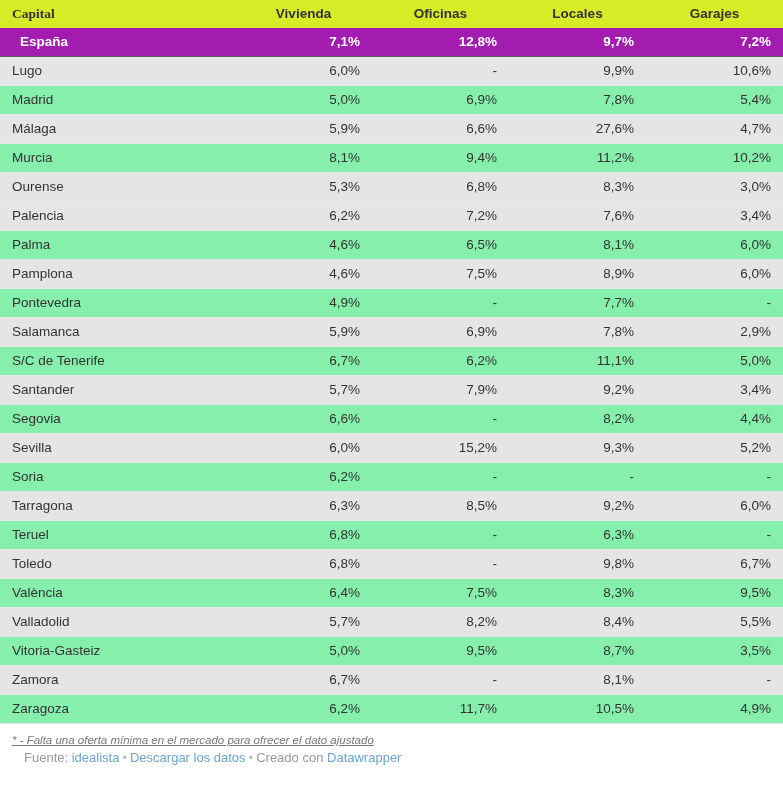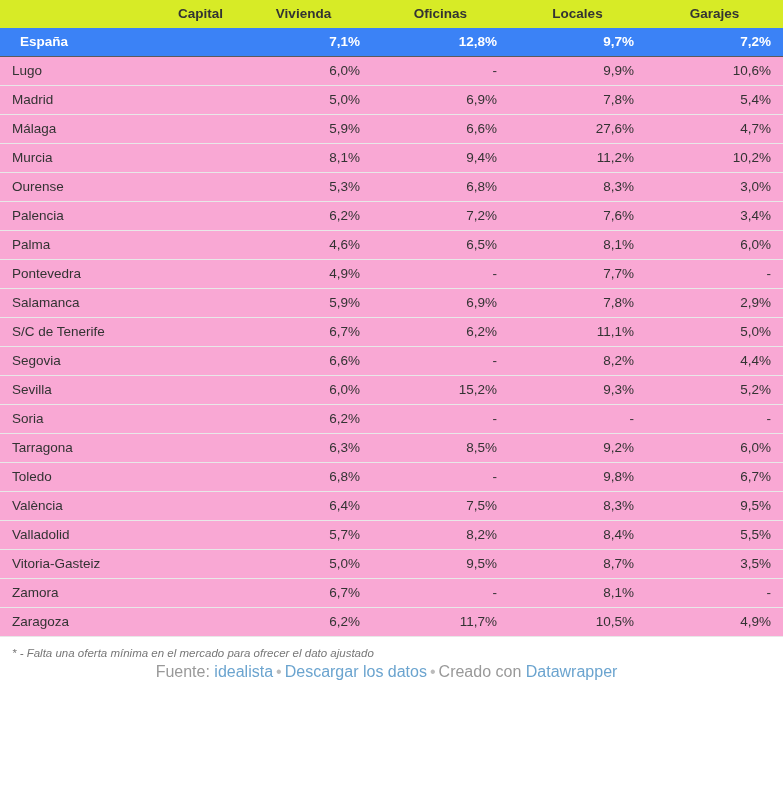--- a/index.html
+++ b/index.html
@@ -31,56 +31,56 @@
     overflow: hidden;
   }
   thead th {
     background: #d7eb26;
     color: #333333;
     font-weight: bold;
     font-size: 13.5px;
     height: 32px;
     line-height: 32px;
   }
-  thead th.col-capital { text-align: right; }
+  thead th.col-capital { text-align: left; font-family: Liberation Serif, serif; }
 
   tr.highlight td {
-    background: #3b82f6;
+    background: #a21caf;
     color: #ffffff;
     font-weight: bold;
     padding-left: 20px;
   }
   tbody td {
     color: #333333;
     text-align: right;
     border-bottom: 1px solid #e8e8e8;
   }
   tbody td.col-capital {
     text-align: left;
   }
   tbody tr.highlight td {
     border-bottom: 1px solid #5b5b5b;
   }
   tbody tr.alt td {
-    background: #f9a8d4;
+    background: #86efac;
   }
   tbody tr.plain td {
-    background: #f9a8d4;
+    background: #e5e5e5;
   }
   .footnote {
     font-size: 11.5px;
     font-style: italic;
     color: #777777;
     padding: 10px 12px 2px 12px;
+    text-decoration: underline;
   }
   .source {
-    font-size: 16px;
+    font-size: 13px;
     color: #999999;
-    padding: 2px 12px 10px 2px;
-    text-align: center;
+    padding: 2px 12px 10px 24px;
   }
   .source a {
     color: #6ba4cf;
     text-decoration: none;
   }
   .source .sep { color: #bbbbbb; padding: 0 3px; }
 </style>
 </head>
 <body>
 
@@ -152,20 +152,27 @@
           <td>7,6%</td>
           <td>3,4%</td>
         </tr>
         <tr class="alt">
           <td class="col-capital">Palma</td>
           <td>4,6%</td>
           <td>6,5%</td>
           <td>8,1%</td>
           <td>6,0%</td>
         </tr>
+        <tr class="plain">
+          <td class="col-capital">Pamplona</td>
+          <td>4,6%</td>
+          <td>7,5%</td>
+          <td>8,9%</td>
+          <td>6,0%</td>
+        </tr>
         <tr class="alt">
           <td class="col-capital">Pontevedra</td>
           <td>4,9%</td>
           <td>-</td>
           <td>7,7%</td>
           <td>-</td>
         </tr>
         <tr class="plain">
           <td class="col-capital">Salamanca</td>
           <td>5,9%</td>
@@ -173,20 +180,27 @@
           <td>7,8%</td>
           <td>2,9%</td>
         </tr>
         <tr class="alt">
           <td class="col-capital">S/C de Tenerife</td>
           <td>6,7%</td>
           <td>6,2%</td>
           <td>11,1%</td>
           <td>5,0%</td>
         </tr>
+        <tr class="plain">
+          <td class="col-capital">Santander</td>
+          <td>5,7%</td>
+          <td>7,9%</td>
+          <td>9,2%</td>
+          <td>3,4%</td>
+        </tr>
         <tr class="alt">
           <td class="col-capital">Segovia</td>
           <td>6,6%</td>
           <td>-</td>
           <td>8,2%</td>
           <td>4,4%</td>
         </tr>
         <tr class="plain">
           <td class="col-capital">Sevilla</td>
           <td>6,0%</td>
@@ -200,20 +214,27 @@
           <td>-</td>
           <td>-</td>
           <td>-</td>
         </tr>
         <tr class="plain">
           <td class="col-capital">Tarragona</td>
           <td>6,3%</td>
           <td>8,5%</td>
           <td>9,2%</td>
           <td>6,0%</td>
+        </tr>
+        <tr class="alt">
+          <td class="col-capital">Teruel</td>
+          <td>6,8%</td>
+          <td>-</td>
+          <td>6,3%</td>
+          <td>-</td>
         </tr>
         <tr class="plain">
           <td class="col-capital">Toledo</td>
           <td>6,8%</td>
           <td>-</td>
           <td>9,8%</td>
           <td>6,7%</td>
         </tr>
         <tr class="alt">
           <td class="col-capital">València</td>

